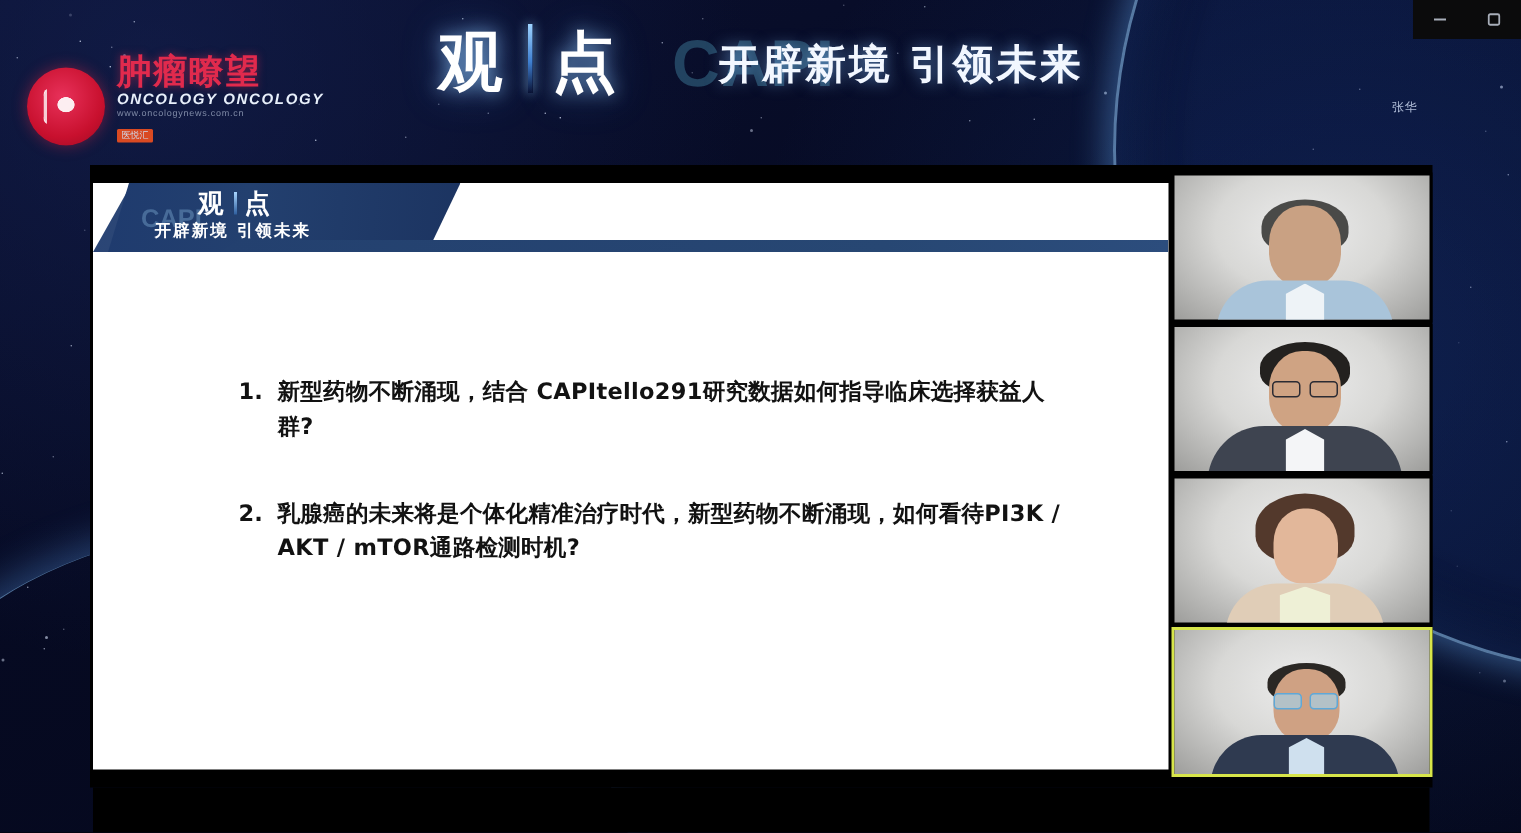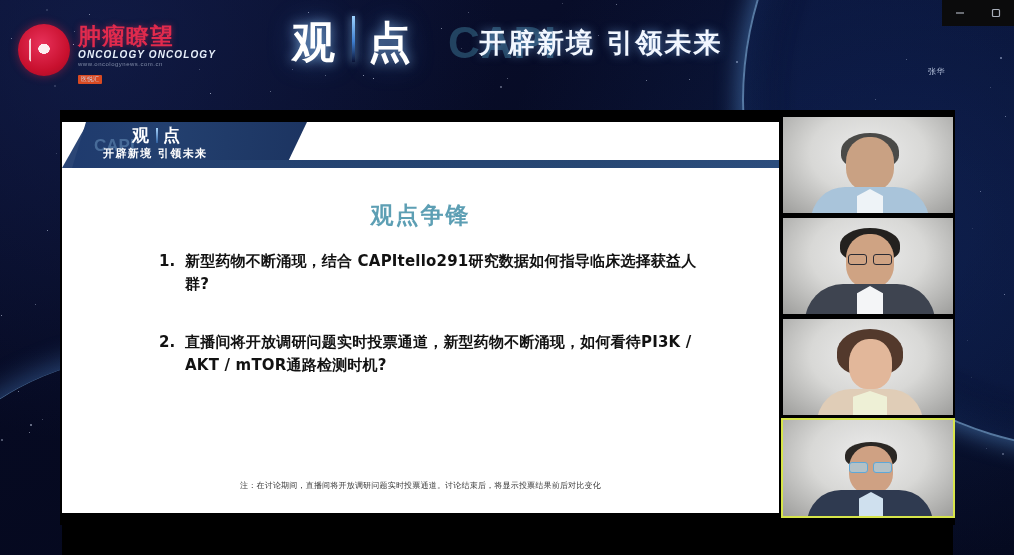--- a/index.html
+++ b/index.html
@@ -52,21 +52,21 @@
     display:flex; align-items:center; justify-content:space-around;
     z-index:60;
   }
   .winbtn { width:22px; height:20px; display:flex; align-items:center; justify-content:center;
             color:#9aa0ab; }
   .winbtn svg { display:block; }
 
   
   .header { position:absolute; left:0; top:0; width:1014px; height:104px; z-index:20; }
 
-  .logo-wrap { position:absolute; left:18px; top:24px; display:flex; align-items:flex-start; }
+  .logo-wrap { position:absolute; left:18px; top:36px; display:flex; align-items:flex-end; }
   .logo-badge {
     width:52px;height:52px;border-radius:50%;
     background:radial-gradient(circle at 45% 38%, #e8315a 0%, #c8102e 62%, #9c0a22 100%);
     position:relative; flex:none;
     box-shadow:0 0 10px rgba(220,40,70,0.45);
   }
   .logo-badge::after{
     content:""; position:absolute; left:50%; top:50%;
     transform:translate(-50%,-50%);
     width:30px;height:24px;
@@ -343,34 +343,32 @@
         <div class="banner-capi">CAPI</div>
         <div class="banner-title">
           <span>观</span>
           <span class="bt-div"></span>
           <span>点</span>
         </div>
         <div class="banner-sub">开辟新境 引领未来</div>
         <div class="banner-rule"></div>
       </div>
 
-      <div class="slide-title">观点争锋</div>
 
       <div class="qlist">
         <div class="qitem">
           <span class="qnum">1.</span>
           <span class="qtext">新型药物不断涌现，结合 CAPItello291研究数据如何指导临床选择获益人群?</span>
         </div>
         <div class="qitem">
           <span class="qnum">2.</span>
-          <span class="qtext">直播间将开放调研问题实时投票通道，新型药物不断涌现，如何看待PI3K / AKT / mTOR通路检测时机?</span>
-        </div>
-      </div>
-
-      <div class="slide-note">注：在讨论期间，直播间将开放调研问题实时投票通道。讨论结束后，将显示投票结果前后对比变化</div>
+          <span class="qtext">乳腺癌的未来将是个体化精准治疗时代，新型药物不断涌现，如何看待PI3K / AKT / mTOR通路检测时机?</span>
+        </div>
+      </div>
+
     </div>
 
     <div class="tiles">
 
       <div class="tile" style="top:0px;">
         <div class="vid">
           <div class="p-hair" style="left:58px;top:16px;width:58px;height:36px;background:#4a4a48;"></div>
           <div class="p-head" style="left:63px;top:20px;width:48px;height:54px;background:#c9a183;"></div>
           <div class="p-body" style="left:28px;top:70px;width:118px;height:34px;background:#a9c4da;"></div>
           <div class="p-shirt" style="left:74px;top:72px;width:26px;height:32px;background:#eef3f7;clip-path:polygon(50% 0,100% 22%,100% 100%,0 100%,0 22%);"></div>

